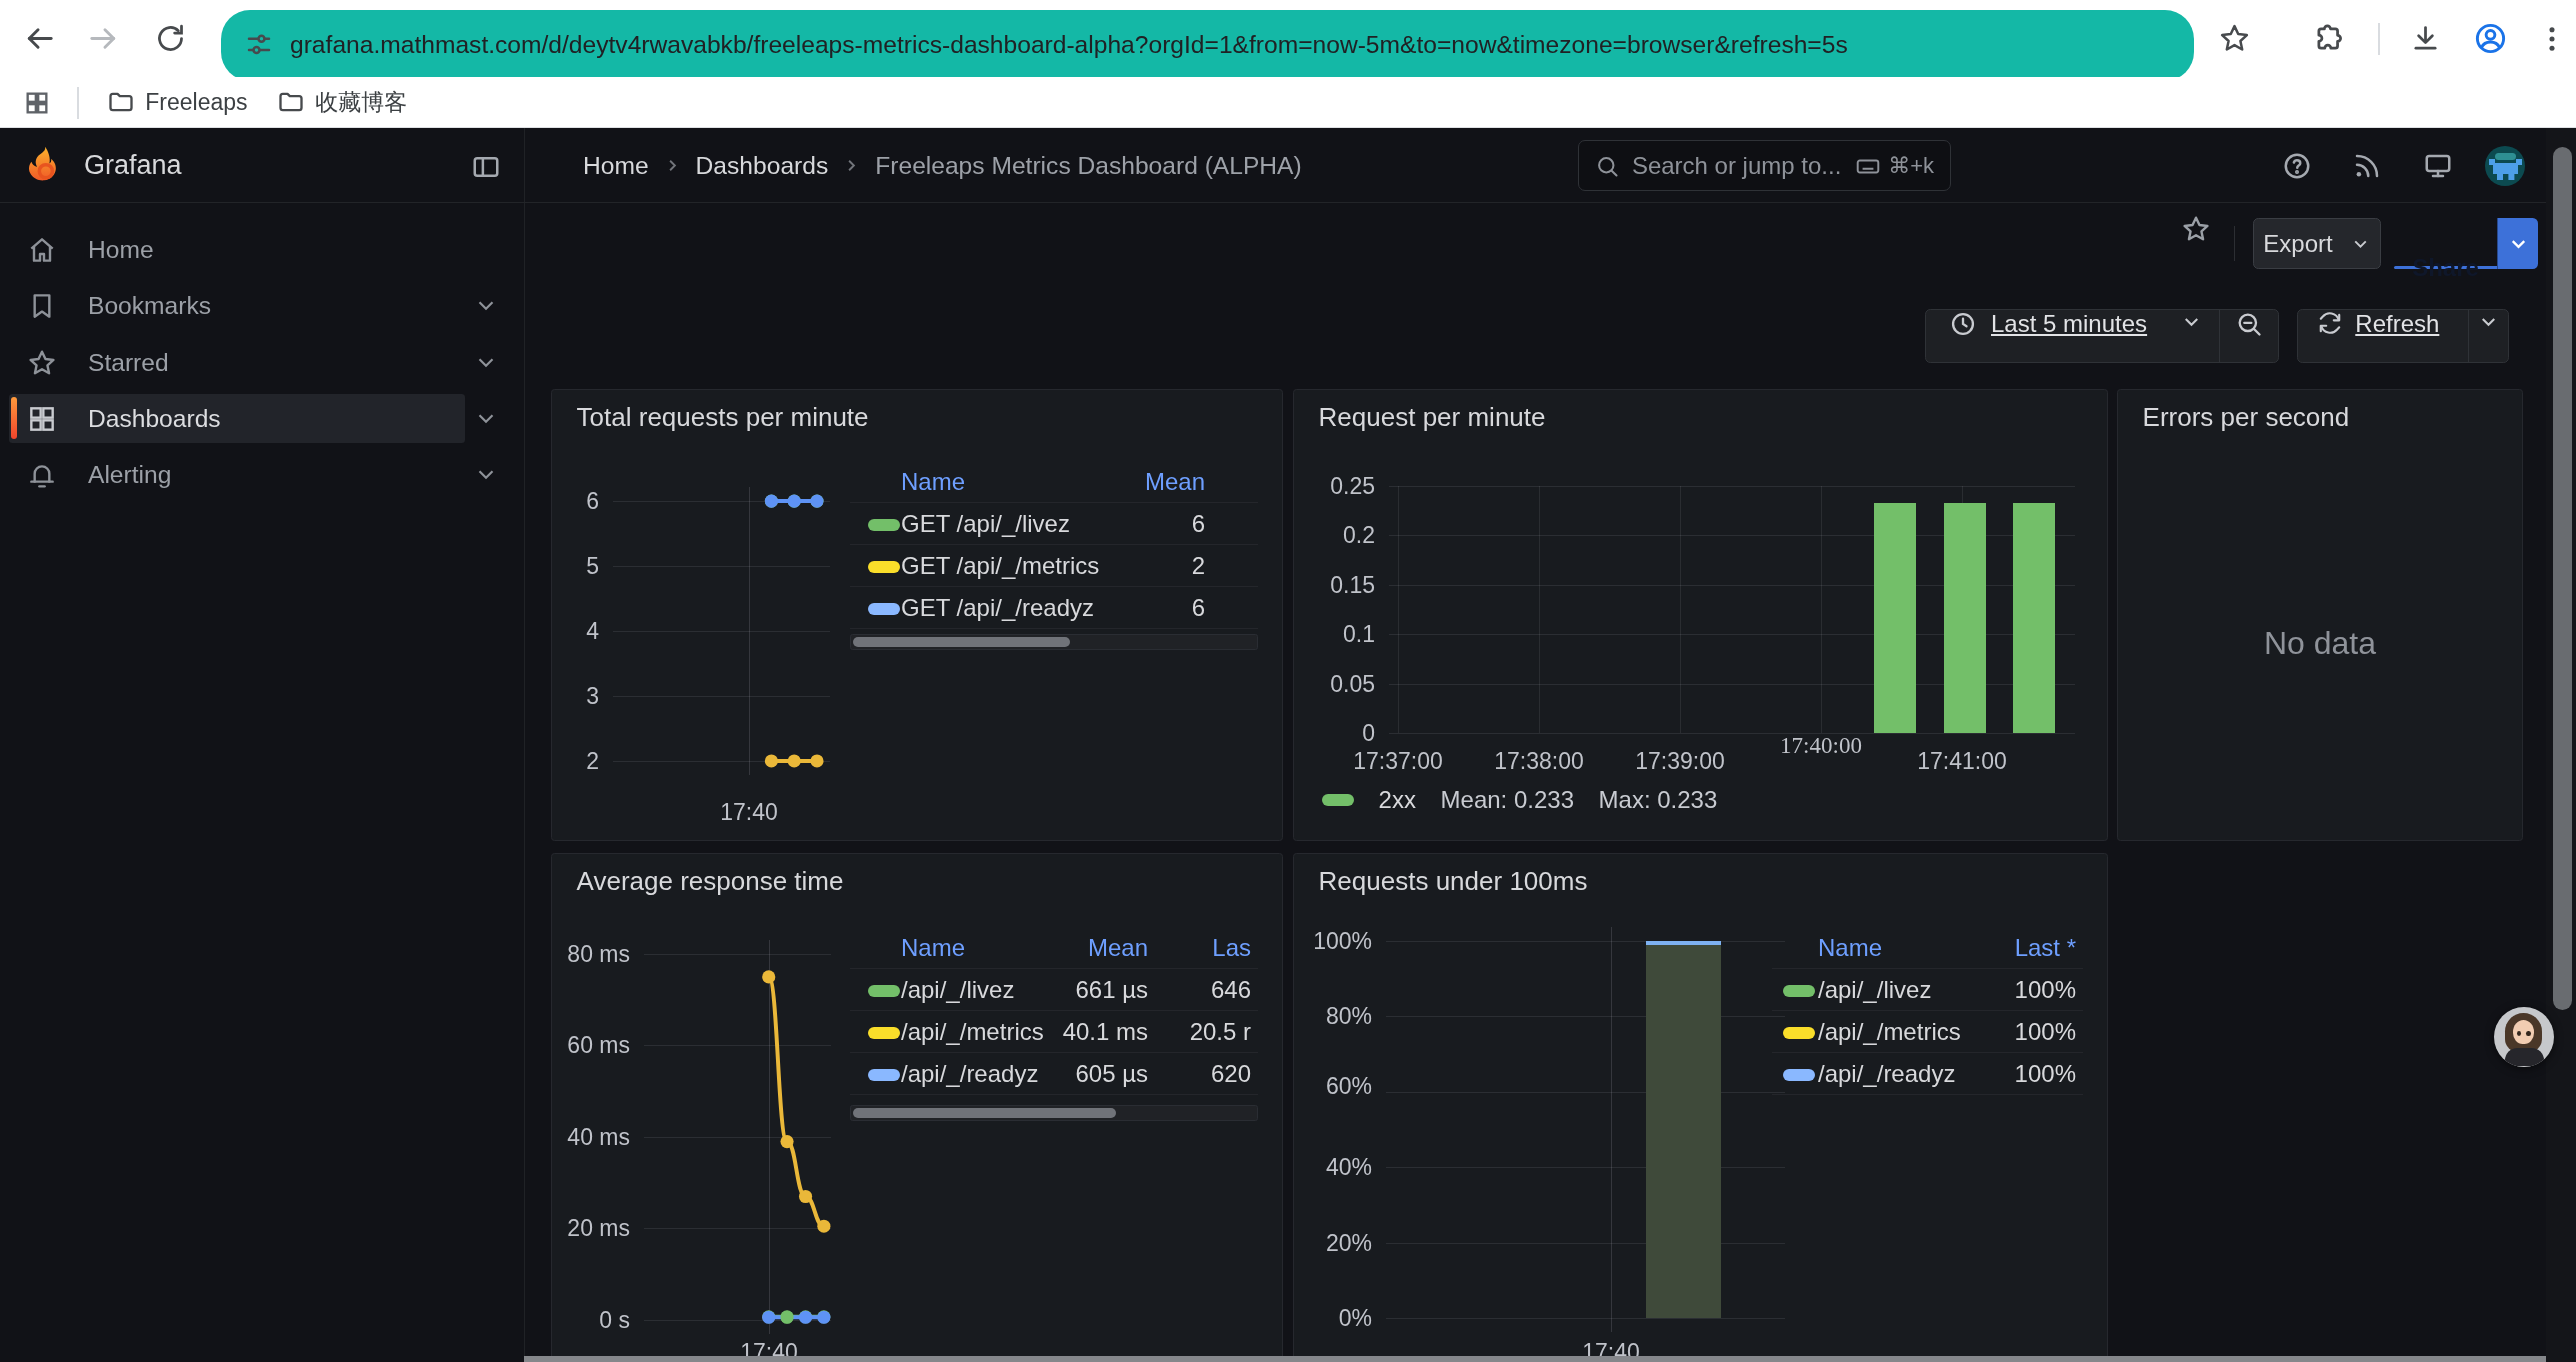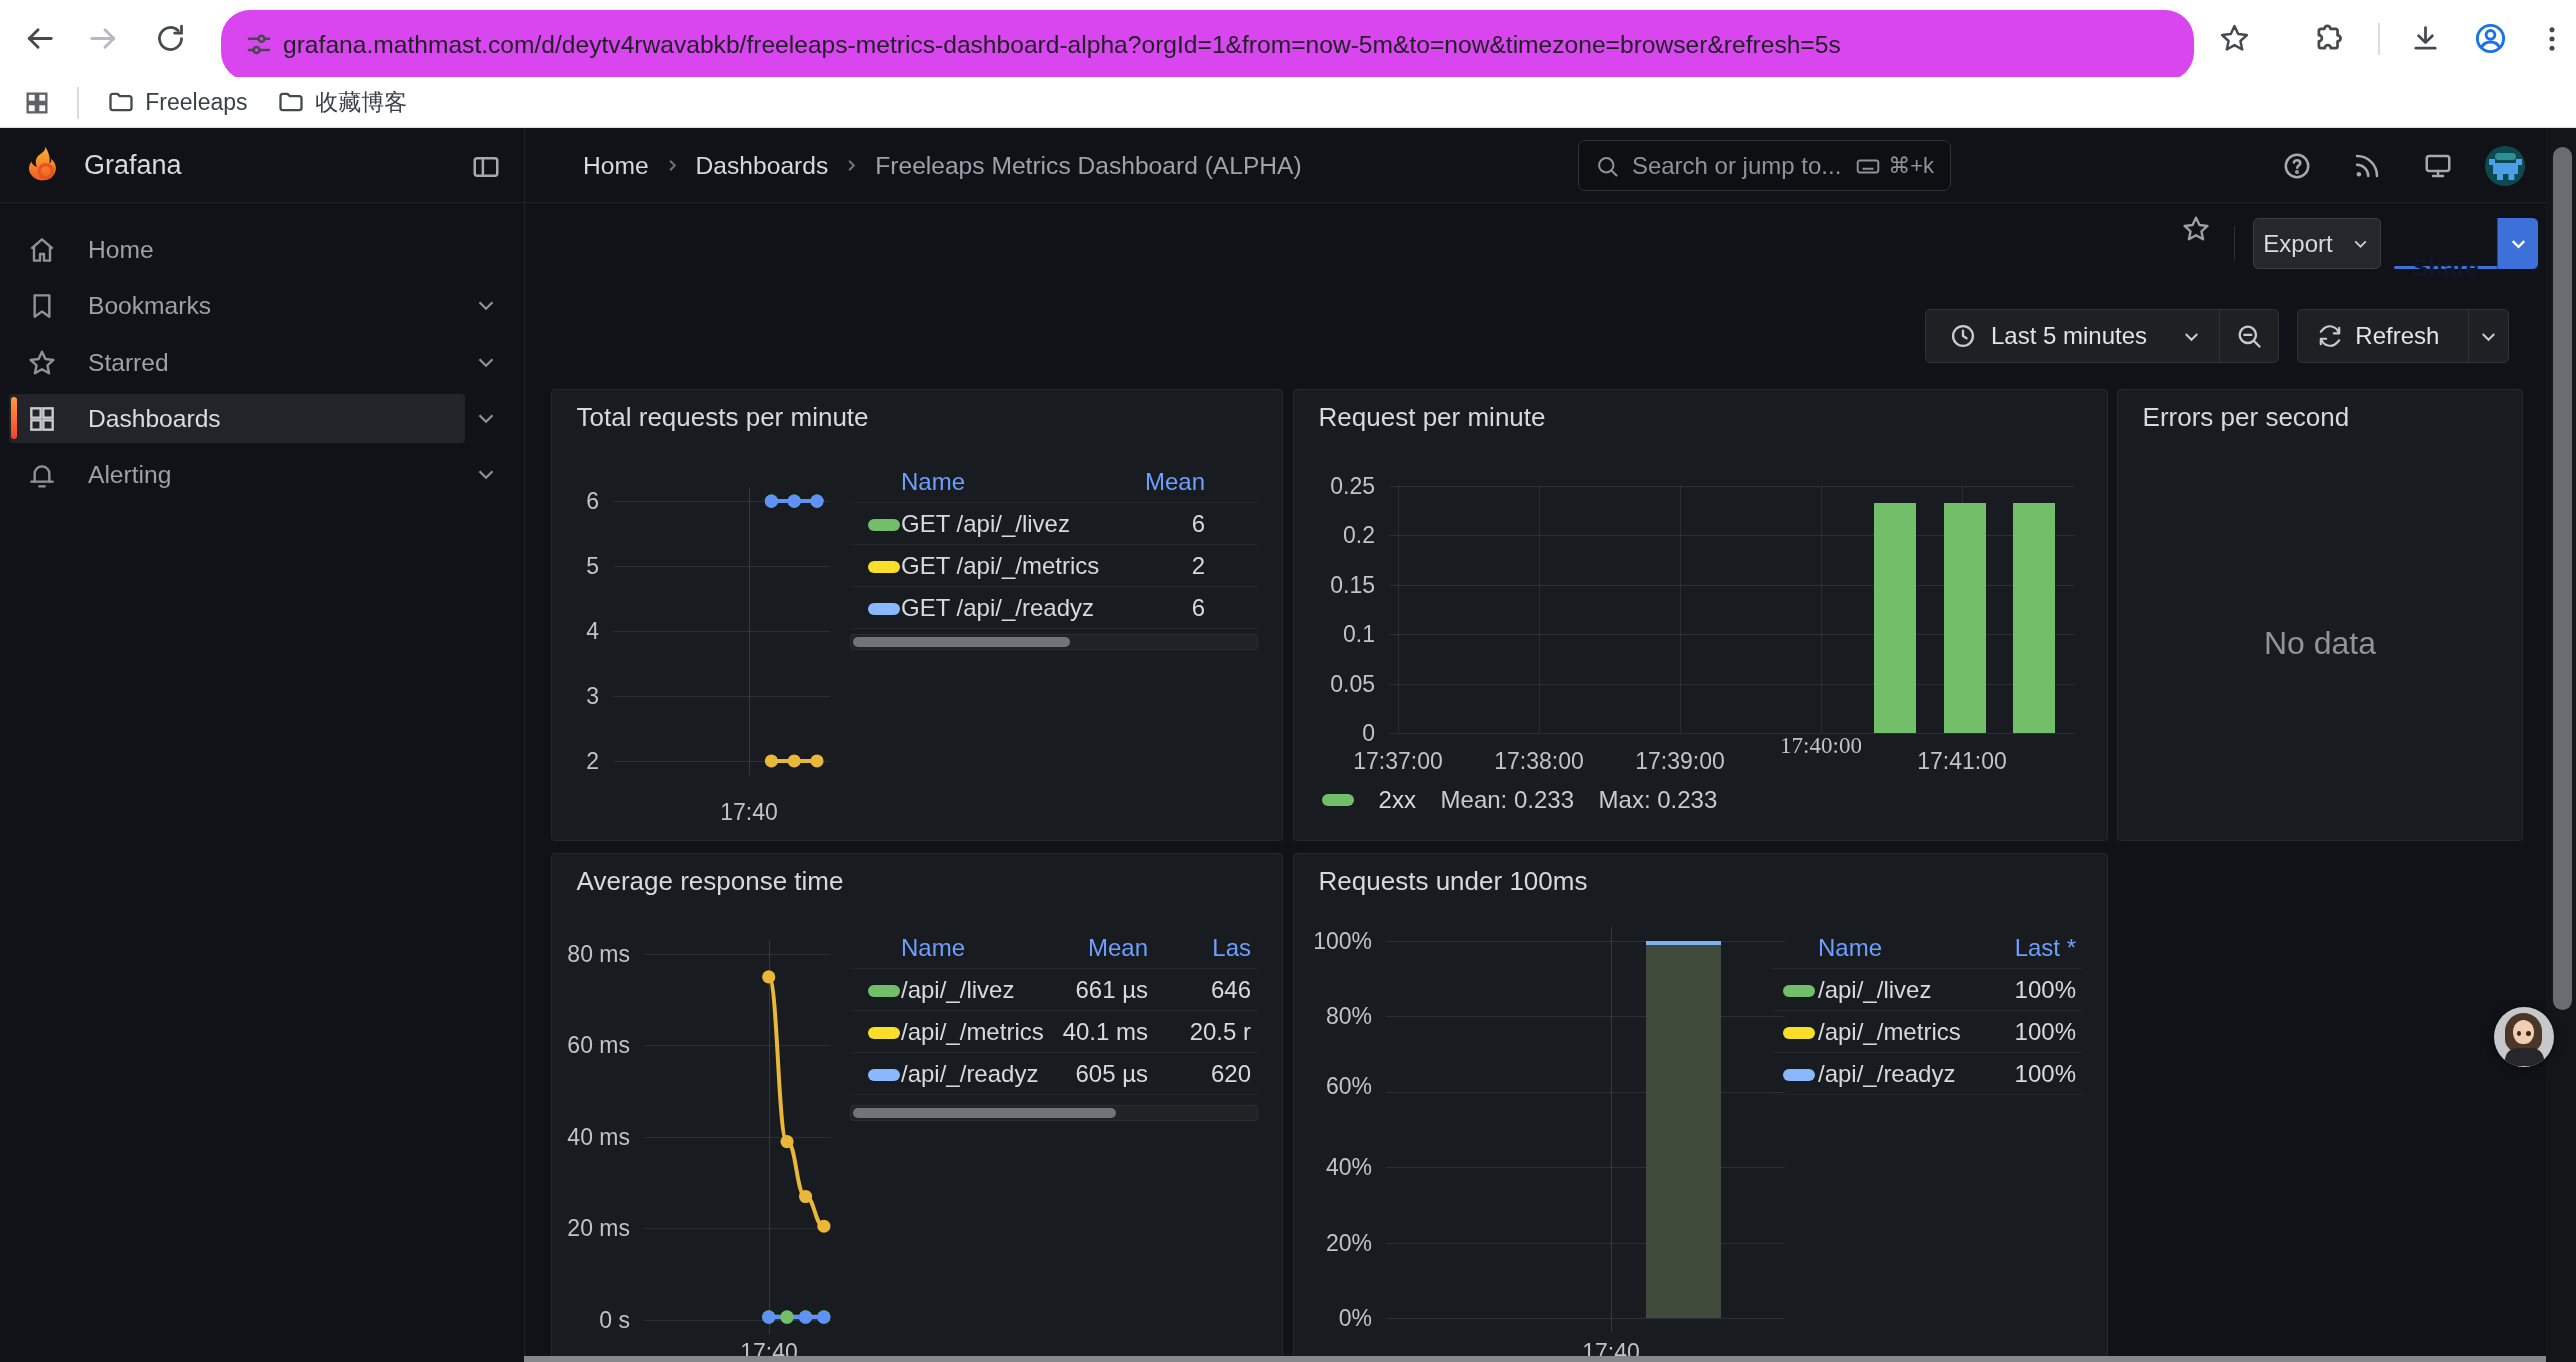--- a/index.html
+++ b/index.html
@@ -5,21 +5,21 @@
   html,body{margin:0;padding:0;width:2576px;height:1363px;overflow:hidden;background:#fff;
     font-family:"Liberation Sans","DejaVu Sans",sans-serif;}
   #root{position:absolute;inset:0;width:2576px;height:1363px;overflow:hidden;}
   .abs{position:absolute;}
   svg{display:block}
 
   
   .btoolbar{position:absolute;left:0;top:0;width:2576px;height:77px;background:#ffffff;}
   .bicon{position:absolute;top:19px;width:39px;height:39px;display:flex;align-items:center;justify-content:center;color:#474A4D;border-radius:50%;}
   .bicon.disabled{color:#B6B9BD;}
-  .urlbar{position:absolute;left:221px;top:9.6px;width:1973px;height:71px;border-radius:29px;background:#d946ef;display:flex;align-items:center;padding:0 23px;box-sizing:border-box;gap:9px;}
+  .urlbar{position:absolute;left:221px;top:9.6px;width:1973px;height:71px;border-radius:29px;background:#14b8a6;display:flex;align-items:center;padding:0 23px;box-sizing:border-box;gap:16px;}
   .urltext{font-size:24.6px;color:#202124;white-space:nowrap;overflow:hidden;}
   .bsep{position:absolute;top:23px;width:1.8px;height:32px;background:#D9DCE0;}
   .bookbar{position:absolute;left:0;top:77px;width:2576px;height:51px;background:#ffffff;border-bottom:0.9px solid #DEE0E3;box-sizing:border-box;}
   .bmitem{position:absolute;top:8.8px;height:33px;display:flex;align-items:center;gap:10.5px;color:#474A4D;padding:0 8.8px;border-radius:16.7px;}
   .bmlabel{font-size:23px;color:#3C4043;white-space:nowrap;}
 
   
   .gf{position:absolute;left:0;top:128px;width:2576px;height:1235px;background:#111217;overflow:hidden;}
   .gf-header{position:absolute;left:0;top:0;width:2576px;height:75px;border-bottom:0.9px solid #222428;box-sizing:border-box;}
   .gf-brand{position:absolute;left:84px;top:0;height:75px;display:flex;align-items:center;font-size:27px;color:#D8D9DC;}
@@ -43,21 +43,21 @@
 
   
   .subhead-divider{position:absolute;left:2234px;top:98px;width:0.9px;height:35px;background:#2C2E33;}
   .btn-export{position:absolute;left:2253px;top:90px;width:128px;height:51px;background:#25272C;border:0.9px solid #3A3D43;border-radius:5.3px;display:flex;align-items:center;justify-content:center;gap:17px;color:#D8D9DC;font-size:24px;box-sizing:border-box;}
   .btn-share{position:absolute;left:2394px;top:90px;height:51px;display:flex;}
   .btn-share .main{width:103px;background:#3D71D9;color:#0f172a;font-size:24px;font-weight:700;display:flex;align-items:center;justify-content:center;border-radius:5.3px 0 0 5.3px;margin-top:48px;}
   .btn-share .chev{width:40px;background:#3D71D9;border-left:1.8px solid rgba(0,0,0,.35);display:flex;align-items:center;justify-content:center;border-radius:0 5.3px 5.3px 0;color:#fff;}
 
   
   .tgroup{position:absolute;top:181px;height:54px;background:#1E2024;border:0.9px solid #2F3237;border-radius:5.3px;display:flex;align-items:center;box-sizing:border-box;color:#E2E3E6;}
-  .tgroup .sec{height:100%;display:flex;align-items:center;}
+  .tgroup .sec{height:100%;display:flex;align-items:flex-start;text-decoration:underline;}
   .tgroup .divv{width:0.9px;height:100%;background:#2F3237;}
   .tlabel{font-size:24px;white-space:nowrap;}
 
   
   .panel{position:absolute;background:#181B1F;border:0.9px solid #26282E;border-radius:3.5px;box-sizing:border-box;overflow:hidden;}
   .ptitle{position:absolute;left:24.6px;top:12.3px;font-size:26px;font-weight:500;color:#D8D9DC;white-space:nowrap;}
   .nodata{position:absolute;left:0;right:0;top:235px;text-align:center;font-size:32px;color:#8F939A;}
 
   .chart{position:absolute;}
   .gl-h{position:absolute;left:0;right:0;height:0.9px;background:rgba(204,204,220,0.11);}

